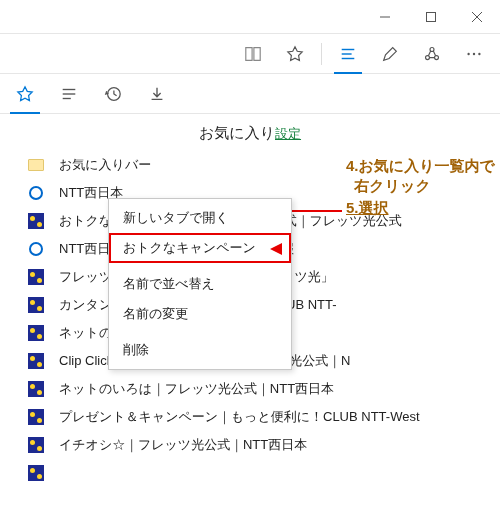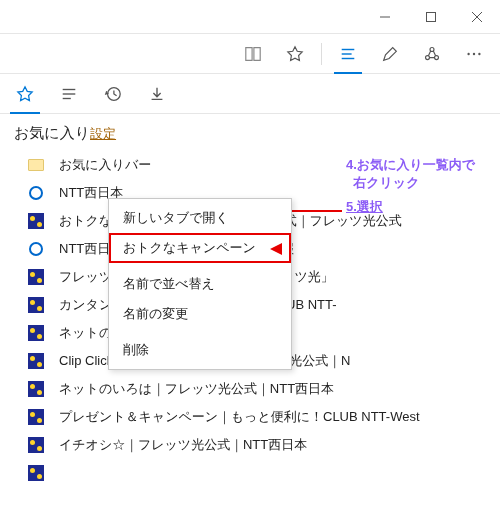--- a/index.html
+++ b/index.html
@@ -91,26 +91,26 @@
     position: absolute;
     bottom: 0;
     left: 2px; right: 2px;
     height: 2px;
     background: #0078D7;
   }
 
   
   .pane-header {
     display: flex;
-    justify-content: flex-start;
+    justify-content: center;
     align-items: center;
     padding: 10px 14px 8px 14px;
   }
   .pane-title { font-size: 15px; }
-  .pane-settings { color: #a16207; font-size: 13px; text-decoration: underline; }
+  .pane-settings { color: #15803d; font-size: 13px; text-decoration: underline; }
 
   
   .fav-list {
     padding: 0 6px;
   }
   .fav-item {
     display: flex;
     align-items: center;
     gap: 15px;
     height: 28px;
@@ -191,23 +191,23 @@
   .cm-item.highlight {
     outline: 2px solid #e60000;
     outline-offset: -2px;
     position: relative;
   }
   .cm-gap { height: 6px; }
 
   
   .callout {
     position: absolute;
-    color: #8b5cf6;
+    color: #a16207;
     font-weight: bold;
-    font-size: 13px;
+    font-size: 15px;
     line-height: 1.35;
     white-space: nowrap;
   }
   .callout-4 { left: 346px; top: 156px; }
   .callout-5 { left: 346px; top: 198px; text-decoration: underline; }
   .arrow {
     position: absolute;
     left: 270px;
     top: 243px;
     z-index: 11;

